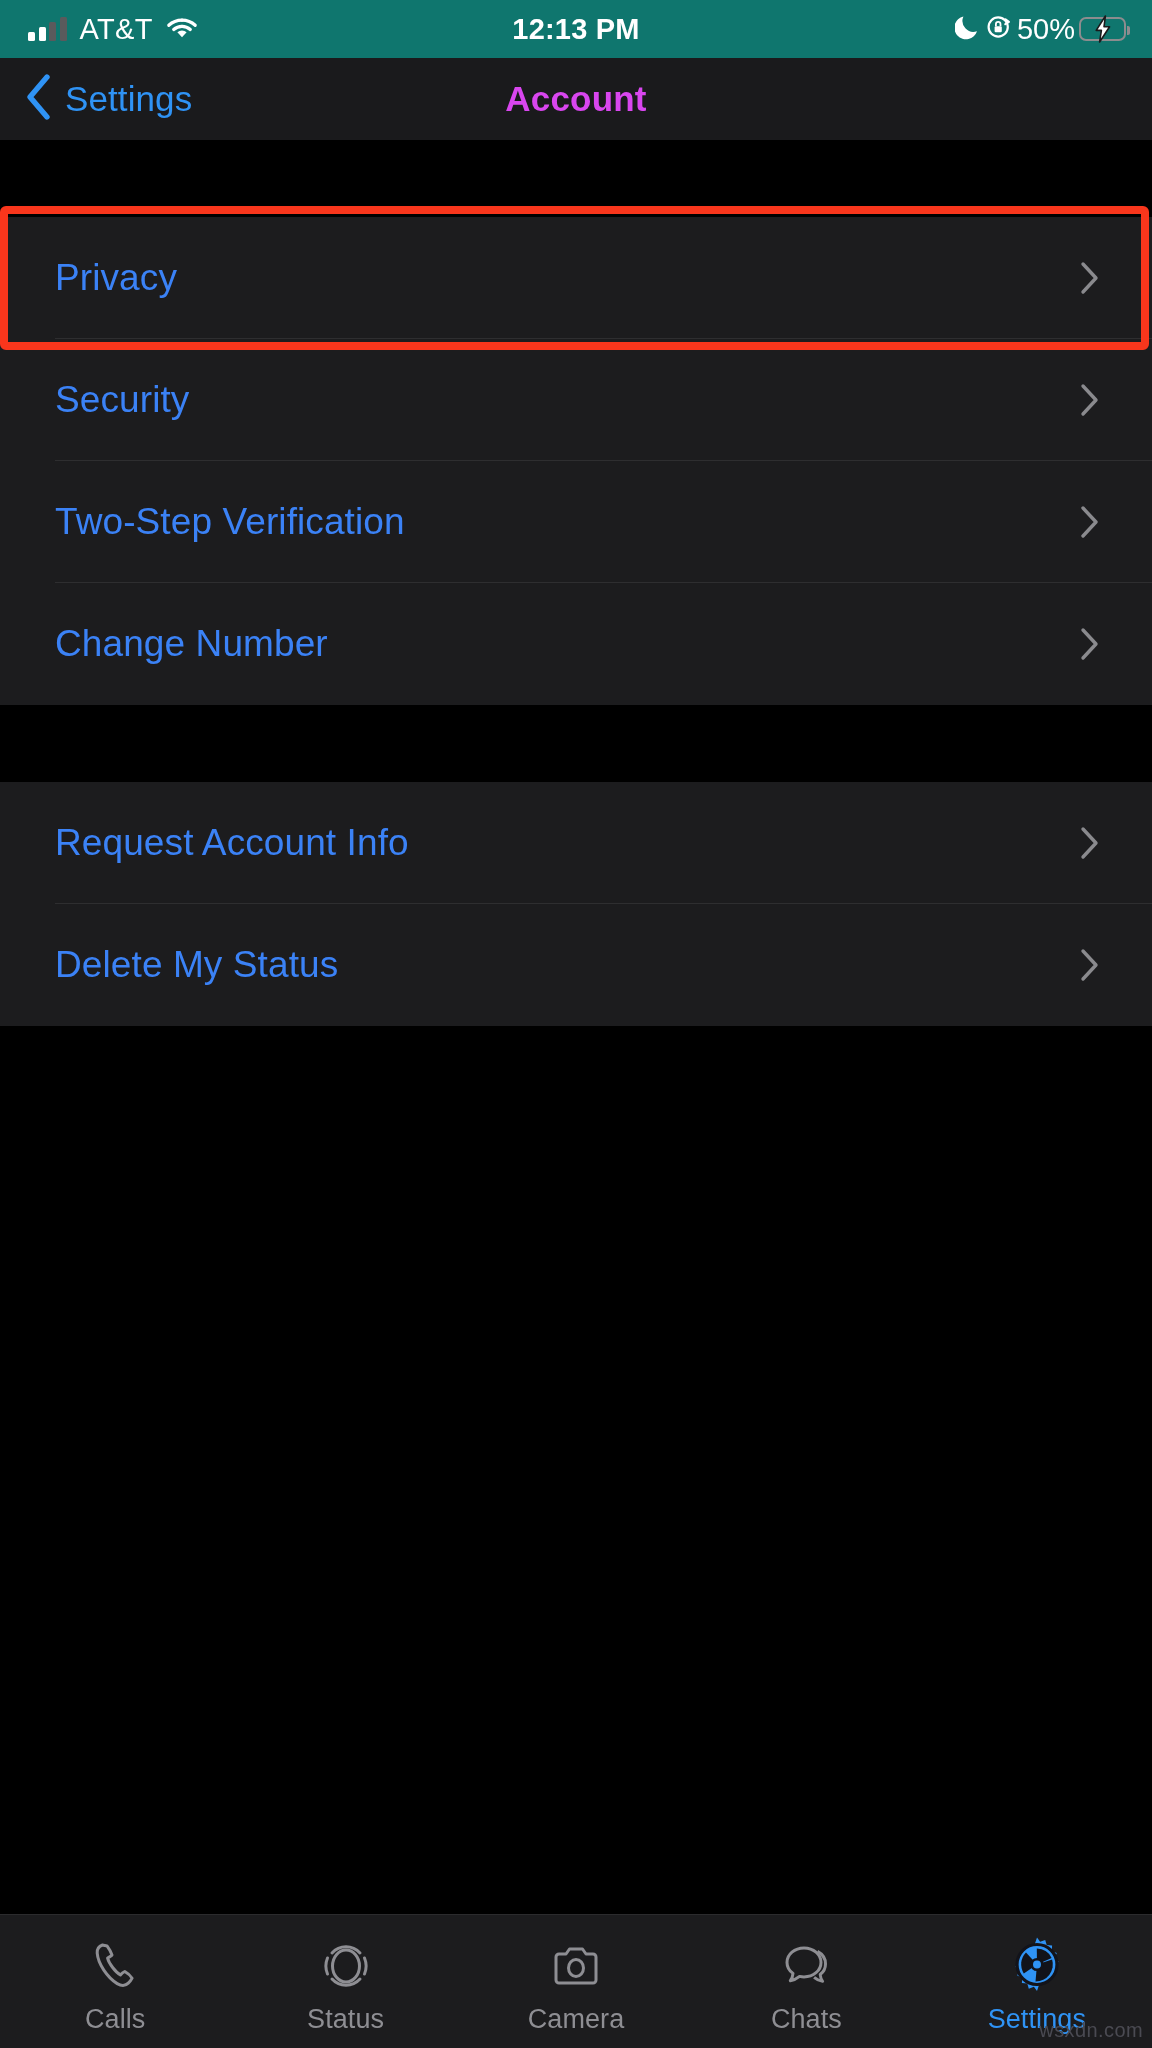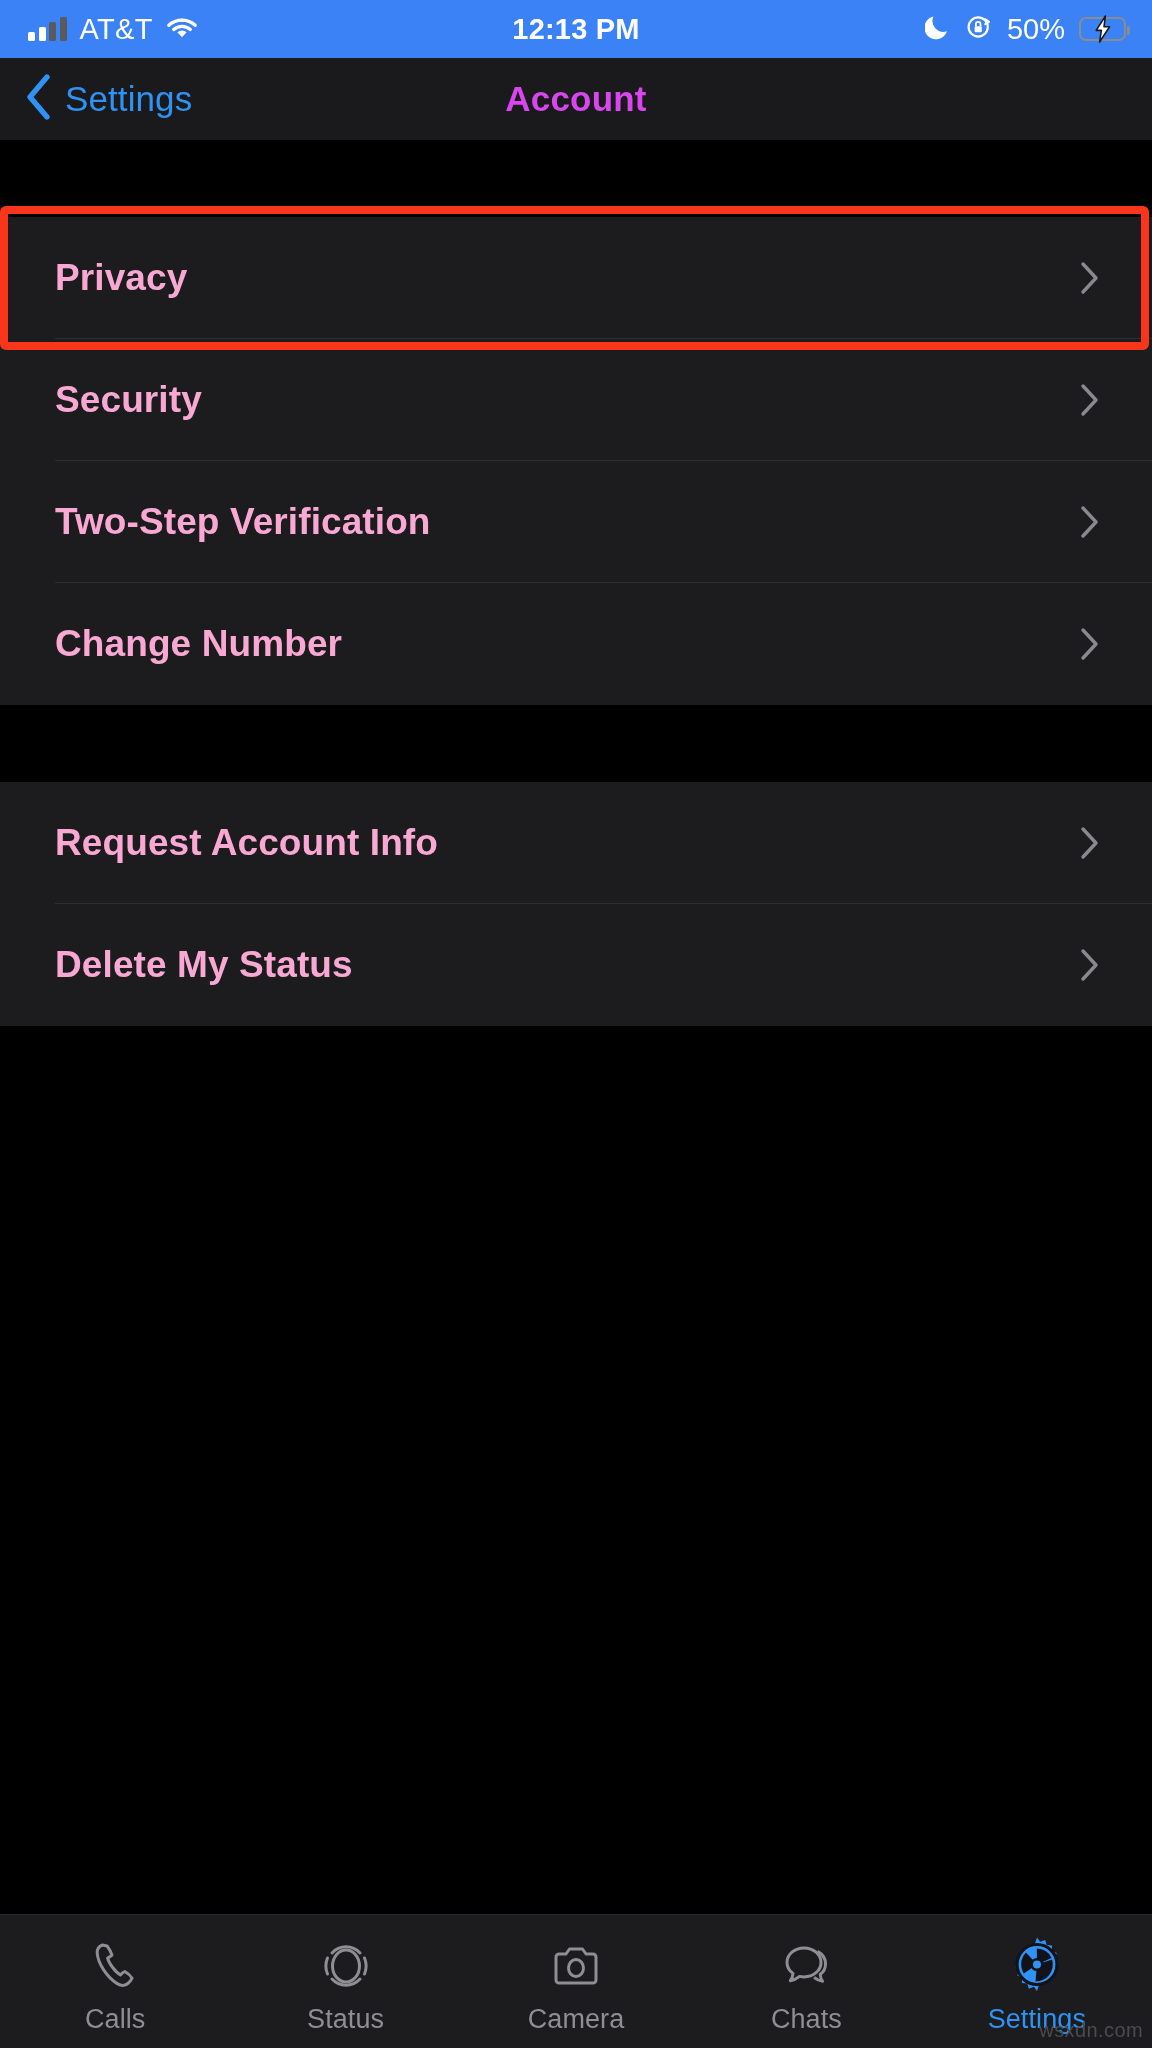--- a/index.html
+++ b/index.html
@@ -8,30 +8,30 @@
     width:1152px; height:2048px;
     font-family:"Liberation Sans", sans-serif;
     color:#fff;
     overflow:hidden;
     position:relative;
   }
 
   
   .statusbar {
     height:58px;
-    background:#3b82f6;
+    background:#0f766e;
     display:flex;
     align-items:center;
     position:relative;
     padding:0 28px;
   }
   .sb-left { display:flex; align-items:center; gap:13px; }
   .sb-right {
     position:absolute; right:26px; top:0; height:58px;
-    display:flex; align-items:center; gap:14px;
+    display:flex; align-items:center; gap:4px;
   }
   .sb-center {
     position:absolute; left:0; right:0; top:0; height:58px;
     display:flex; align-items:center; justify-content:center;
     pointer-events:none;
   }
   .sb-time { font-size:29px; font-weight:700; letter-spacing:.2px; }
   .carrier { font-size:29px; font-weight:500; letter-spacing:.3px; }
   .batt-pct { font-size:29px; font-weight:500; }
 
@@ -80,21 +80,21 @@
   }
   .gap-top { height:77px; background:#000; }
   .gap-mid { height:77px; background:#000; }
 
   .group { background:#1c1c1e; }
   .row {
     height:122px; display:flex; align-items:center;
     position:relative; padding:0 28px 0 55px;
     cursor:pointer;
   }
-  .row-lbl{ font-size:37px; font-weight:700; color:#f9a8d4; letter-spacing:.1px; }
+  .row-lbl{ font-size:37px; font-weight:400; color:#3b82f6; letter-spacing:.1px; }
   .chev{
     position:absolute; right:52px; top:50%;
     transform:translateY(-50%);
     width:20px; height:34px;
   }
   .sep{
     position:absolute; left:55px; right:0; bottom:0;
     height:1.5px; background:#2e2e30;
   }
 

